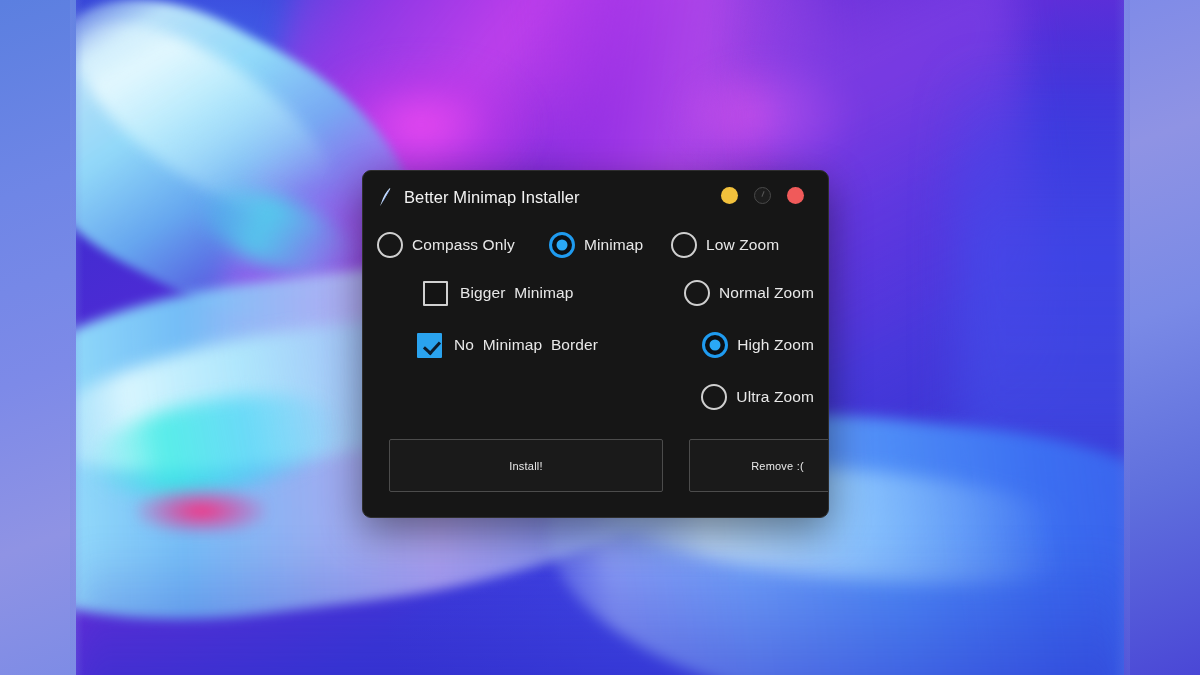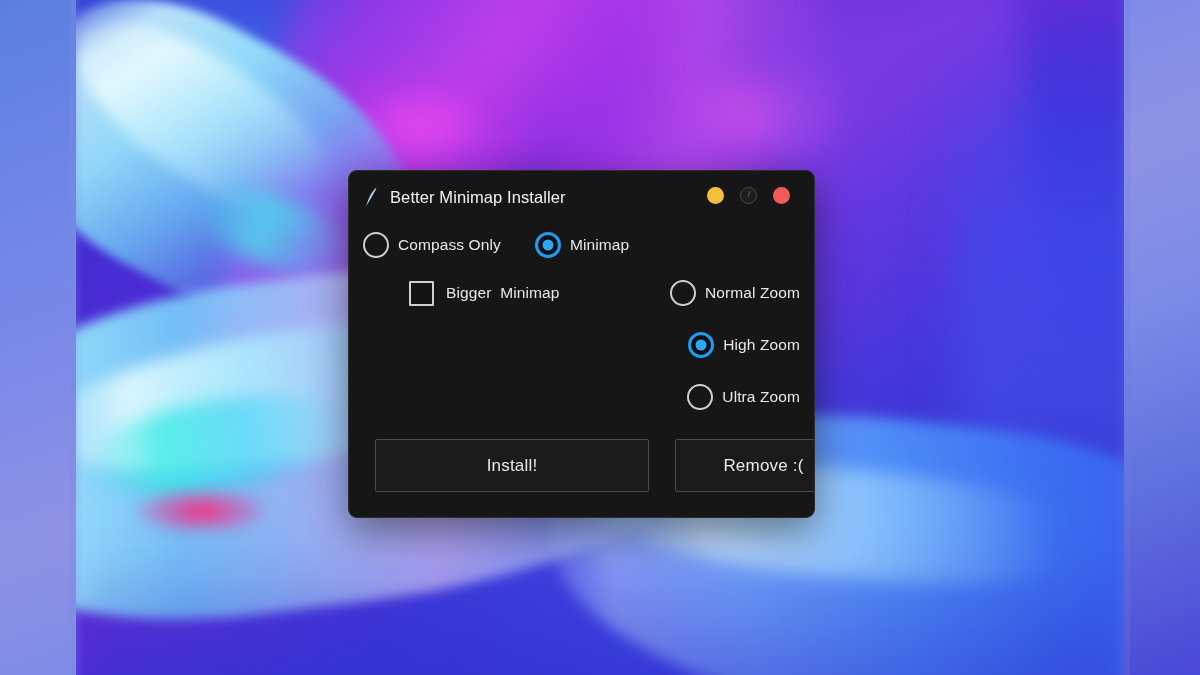--- a/index.html
+++ b/index.html
@@ -284,21 +284,21 @@
   .seam-right {
     position: absolute;
     left: 1114px; top: 0;
     width: 16px; height: 675px;
     background: linear-gradient(270deg, rgba(110,120,225,0.3) 0%, rgba(110,120,225,0) 100%);
   }
 
   
   .window {
     position: absolute;
-    left: 348px;
+    left: 362px;
     top: 170px;
     width: 467px;
     height: 348px;
     background: #161616;
     border: 1px solid #2e2e2e;
     border-radius: 9px;
     box-shadow: 0 14px 40px rgba(0,0,0,0.45);
     overflow: hidden;
   }
 
@@ -454,21 +454,21 @@
     display: flex;
     gap: 26px;
     padding: 16px 12px 0 12px;
   }
   .btn {
     height: 53px;
     background: #1a1a1a;
     border: 1px solid #4c4c4c;
     border-radius: 2px;
     color: #e9e9e9;
-    font-size: 17px;
+    font-size: 11px;
     font-family: "Liberation Sans", sans-serif;
     display: flex;
     align-items: center;
     justify-content: center;
     cursor: pointer;
     letter-spacing: 0.2px;
   }
   .btn-install { flex: 0 0 274px; }
   .btn-remove  { flex: 0 0 141px; padding-left: 36px; }
 </style>
@@ -523,28 +523,36 @@
 
       <div class="row-top">
         <div class="col-left-wide">
           <span class="radio"></span>
           <span class="opt-label">Compass Only</span>
         </div>
         <div class="col-mid">
           <span class="radio checked"></span>
           <span class="opt-label">Minimap</span>
         </div>
+        <div class="col-right">
+          <span class="radio"></span>
+          <span class="opt-label">Low Zoom</span>
+        </div>
       </div>
 
       <div class="grid-main">
 
         <div class="grid-left">
           <div class="opt-row">
             <span class="checkbox"></span>
             <span class="opt-label">Bigger  Minimap</span>
+          </div>
+          <div class="opt-row">
+            <span class="checkbox checked" style="margin-left:-6px;"></span>
+            <span class="opt-label">No  Minimap  Border</span>
           </div>
         </div>
 
         <div class="grid-right">
           <div class="opt-row">
             <span class="radio"></span>
             <span class="opt-label">Normal Zoom</span>
           </div>
           <div class="opt-row">
             <span class="radio checked"></span>

